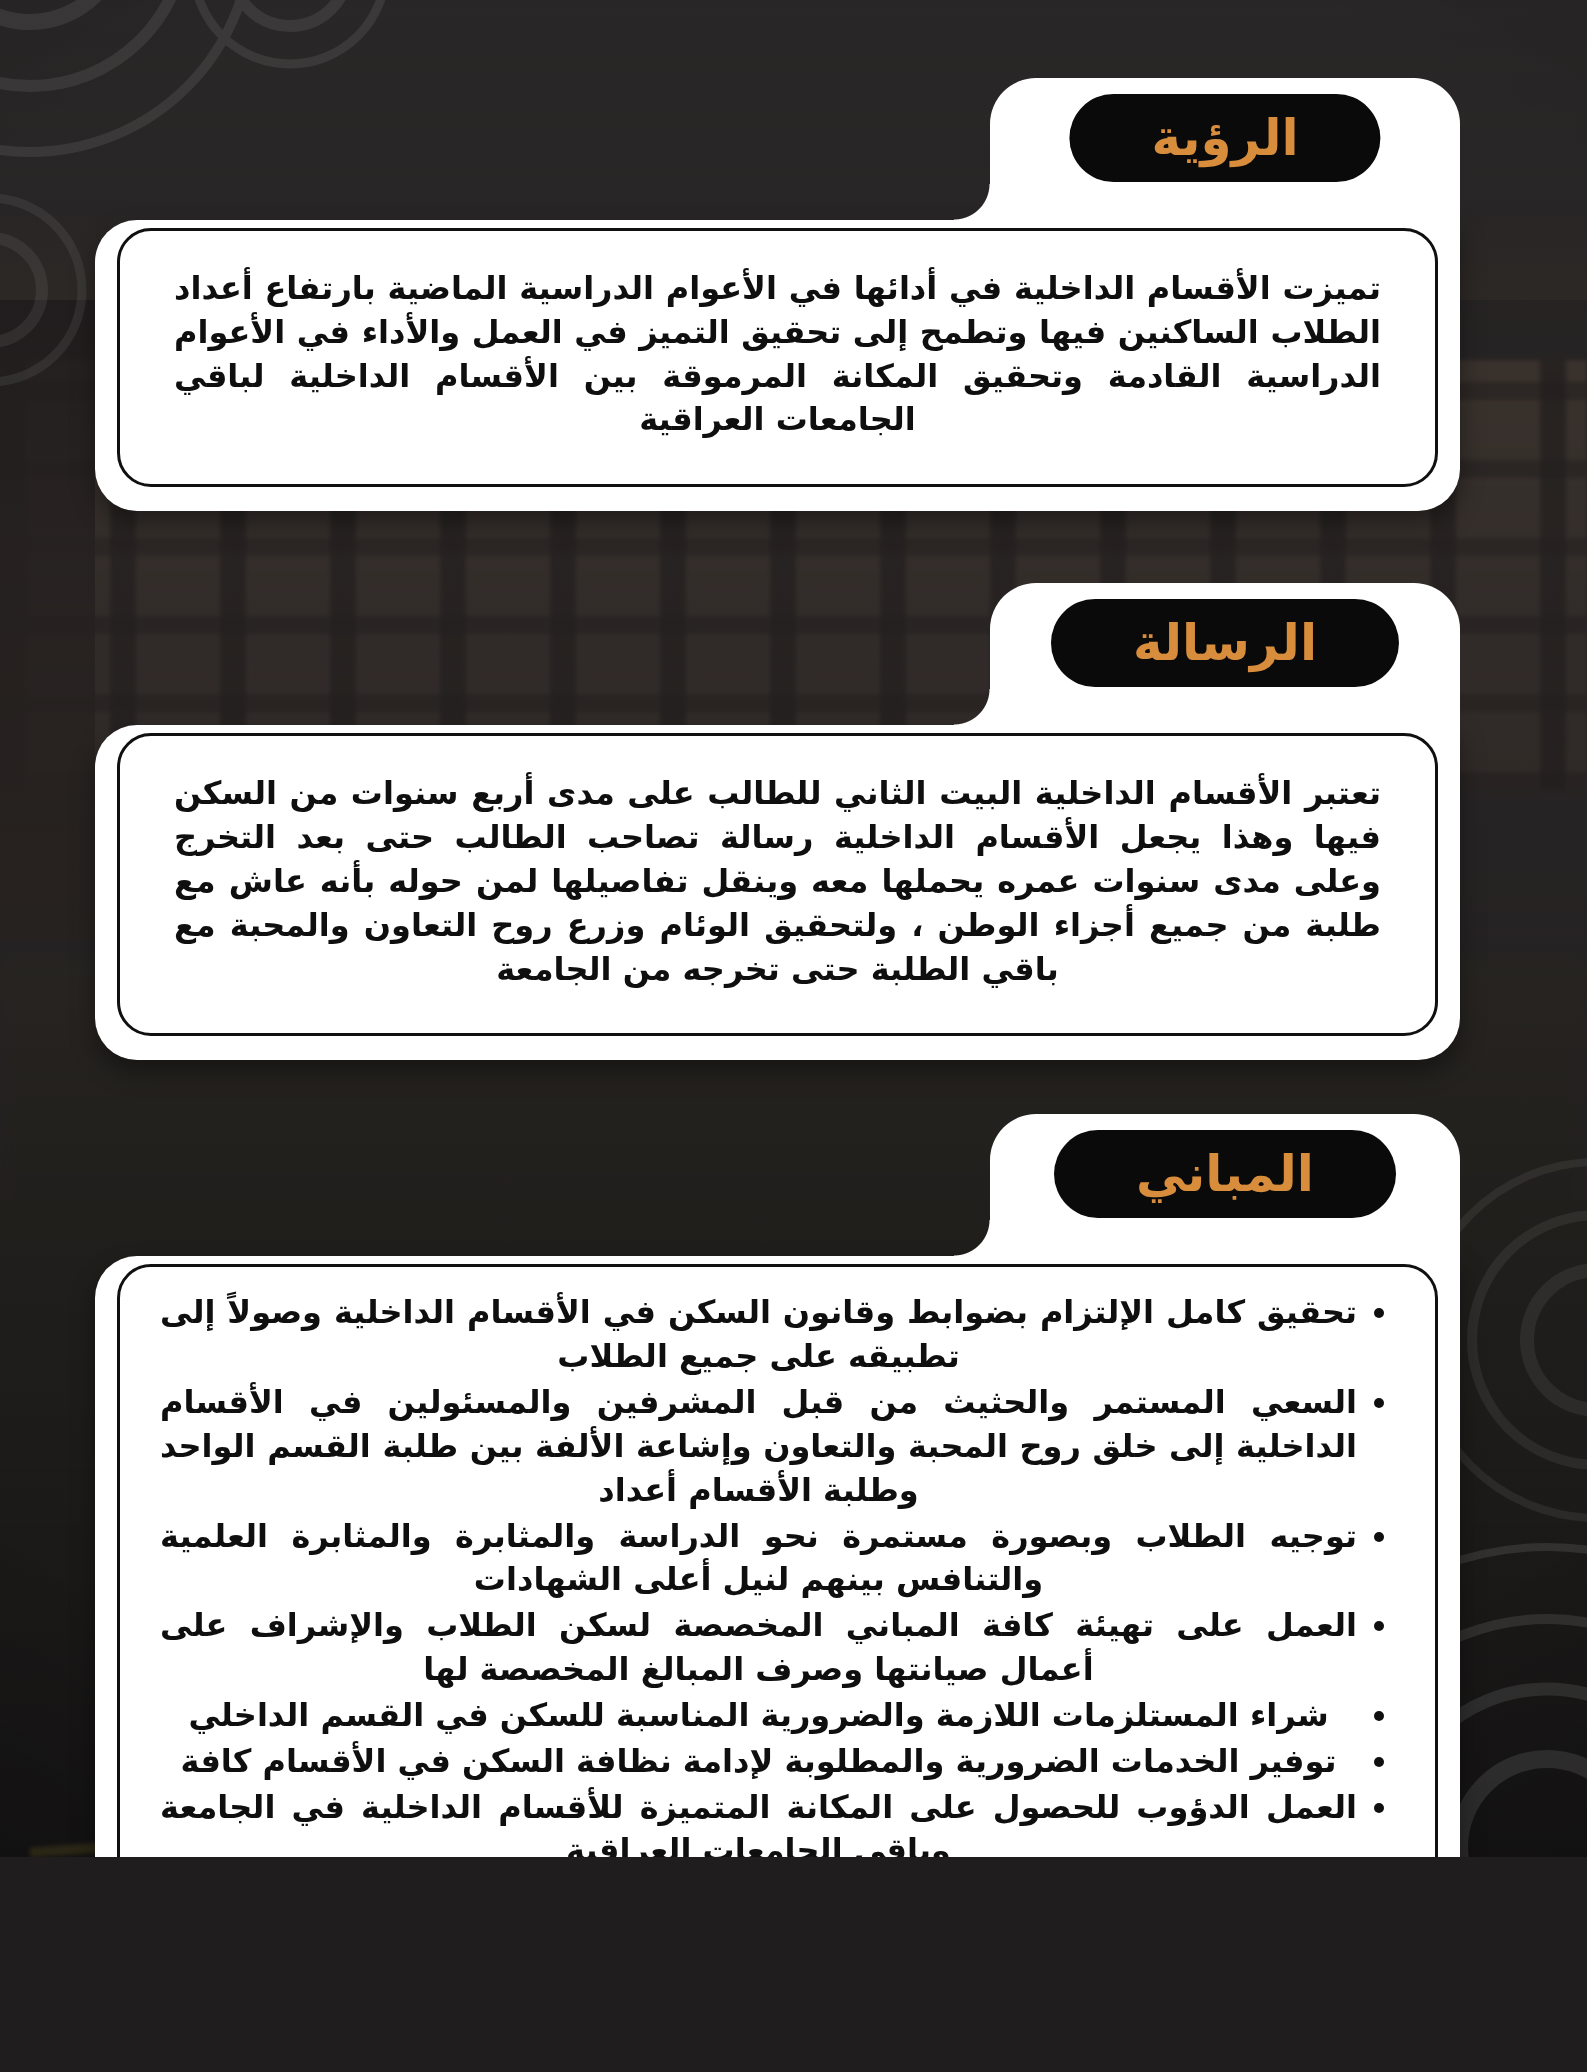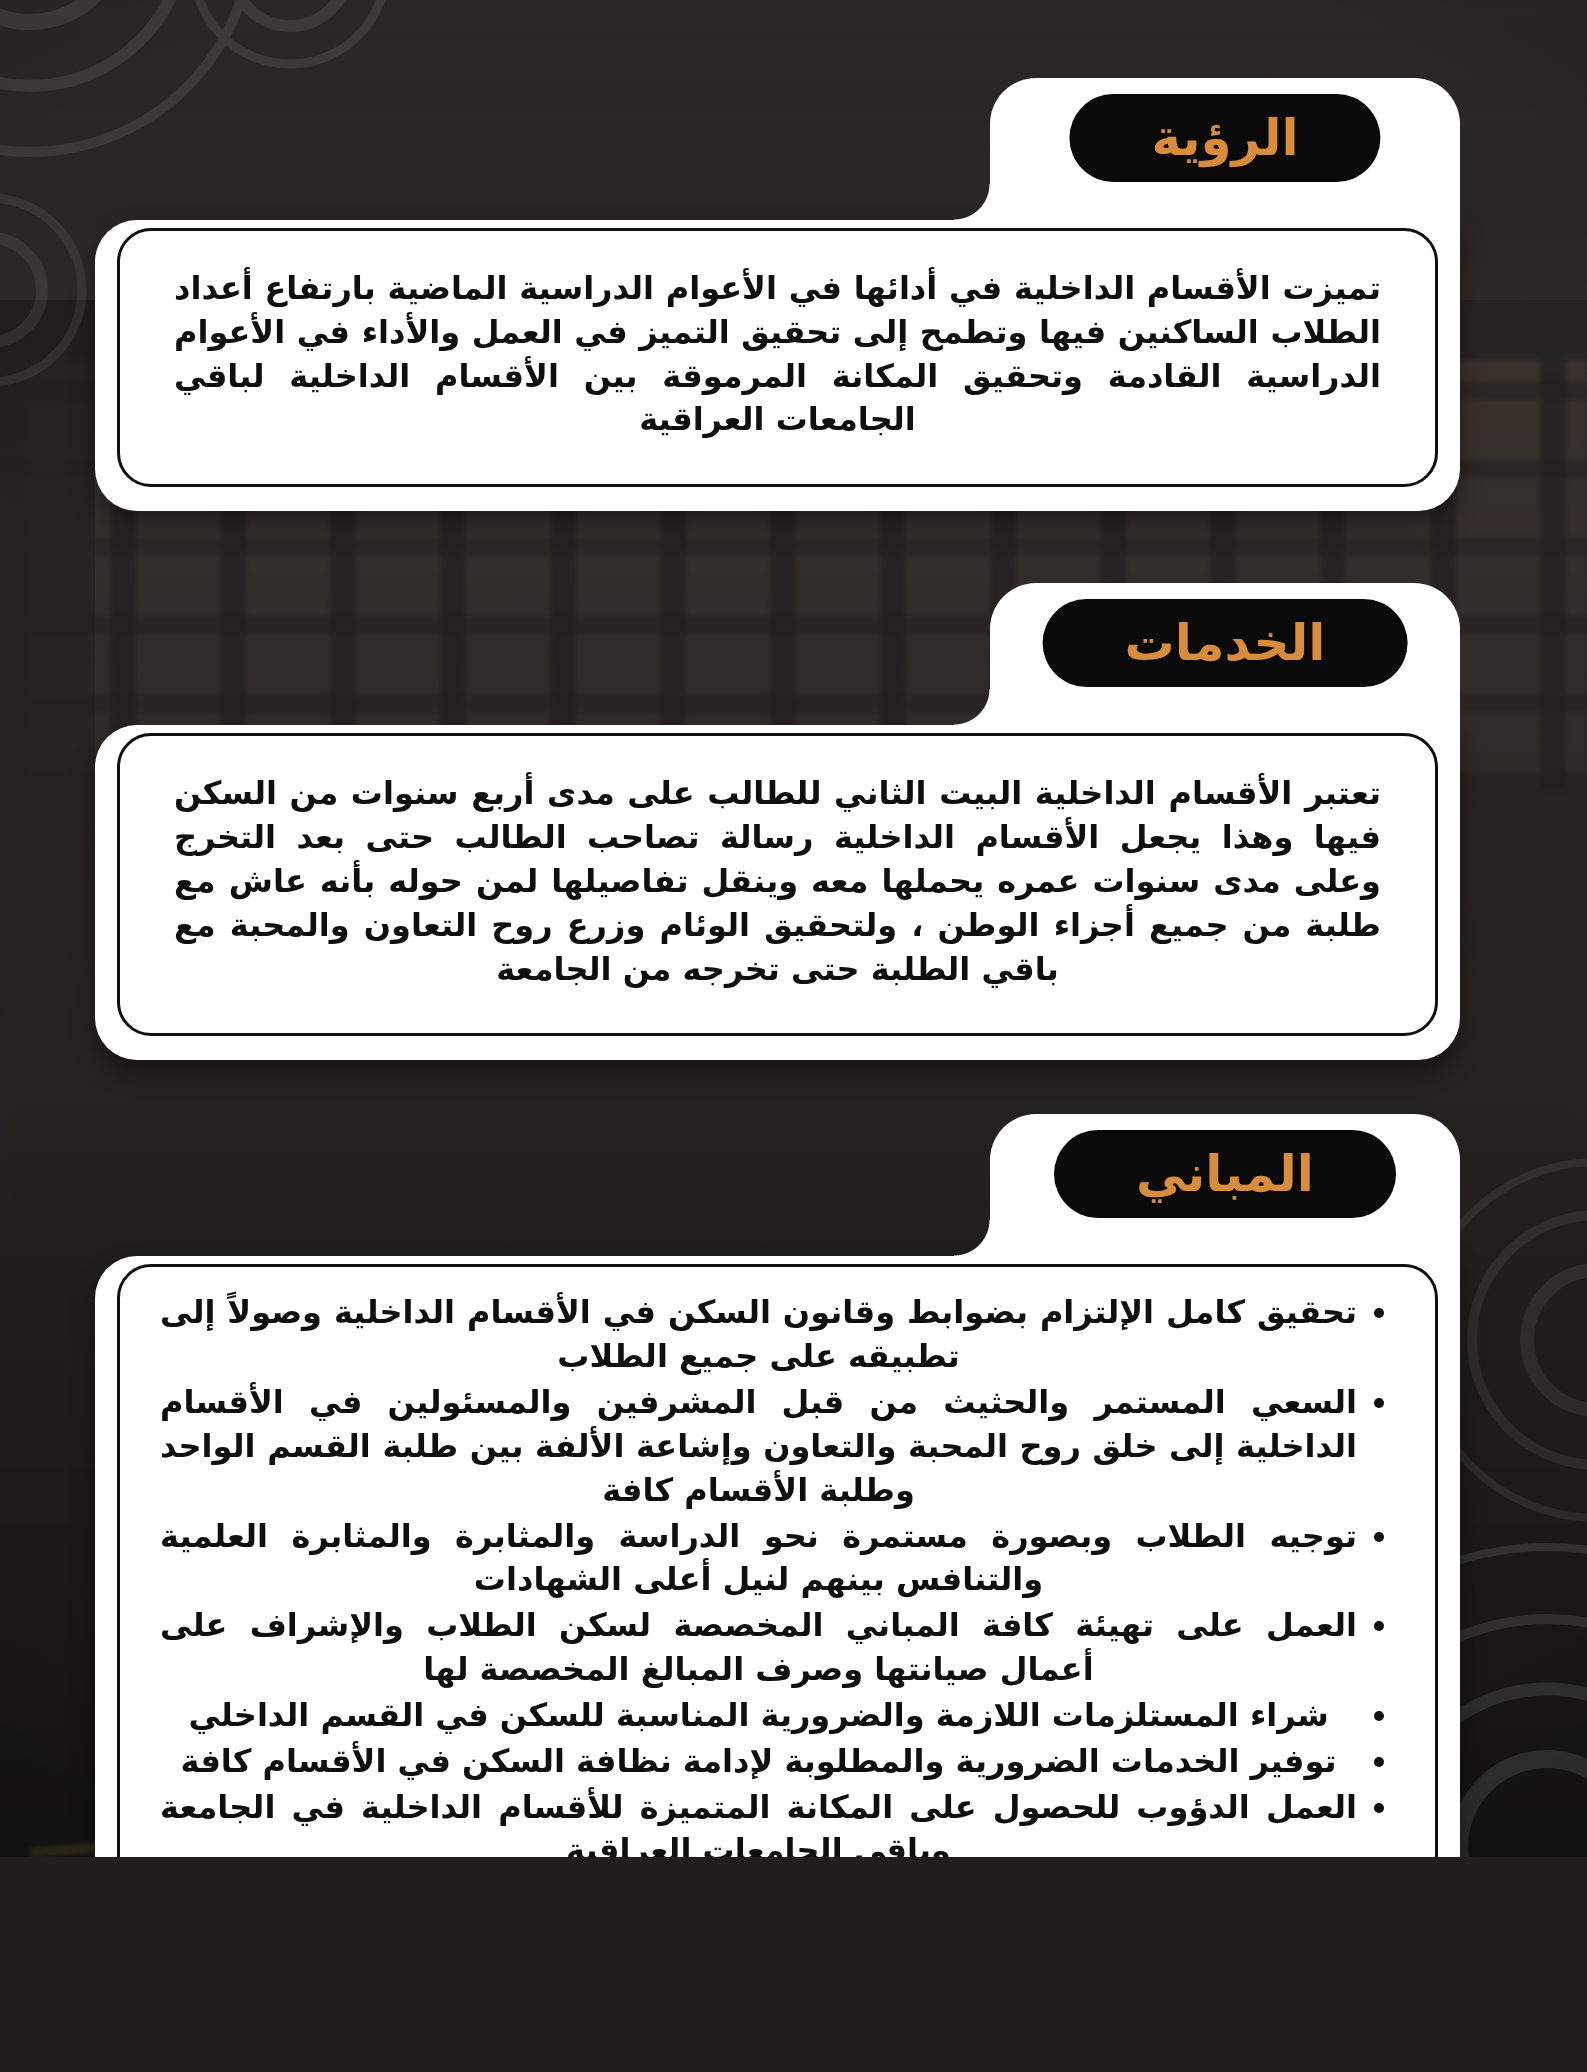--- a/index.html
+++ b/index.html
@@ -116,42 +116,42 @@
         <div class="frame">
           <p class="body-text">تميزت الأقسام الداخلية في أدائها في الأعوام الدراسية الماضية بارتفاع أعداد الطلاب الساكنين فيها وتطمح إلى تحقيق التميز في العمل والأداء في الأعوام الدراسية القادمة وتحقيق المكانة المرموقة بين الأقسام الداخلية لباقي الجامعات العراقية</p>
         </div>
       </div>
     </section>
 
     <section class="sec-gap-md">
       <div class="tab">
         <span class="fillet"></span>
         <div class="pill">
-          <h2>الخدمات</h2>
+          <h2>الرسالة</h2>
         </div>
       </div>
       <div class="card">
         <div class="frame">
           <p class="body-text">تعتبر الأقسام الداخلية البيت الثاني للطالب على مدى أربع سنوات من السكن فيها وهذا يجعل الأقسام الداخلية رسالة تصاحب الطالب حتى بعد التخرج وعلى مدى سنوات عمره يحملها معه وينقل تفاصيلها لمن حوله بأنه عاش مع طلبة من جميع أجزاء الوطن ، ولتحقيق الوئام وزرع روح التعاون والمحبة مع باقي الطلبة حتى تخرجه من الجامعة</p>
         </div>
       </div>
     </section>
 
     <section>
       <div class="tab">
         <span class="fillet"></span>
         <div class="pill">
           <h2>المباني</h2>
         </div>
       </div>
       <div class="card">
         <div class="frame goals-frame">
           <ul class="goals-list">
             <li>تحقيق كامل الإلتزام بضوابط وقانون السكن في الأقسام الداخلية وصولاً إلى تطبيقه على جميع الطلاب</li>
-            <li>السعي المستمر والحثيث من قبل المشرفين والمسئولين في الأقسام الداخلية إلى خلق روح المحبة والتعاون وإشاعة الألفة بين طلبة القسم الواحد وطلبة الأقسام كافة</li>
+            <li>السعي المستمر والحثيث من قبل المشرفين والمسئولين في الأقسام الداخلية إلى خلق روح المحبة والتعاون وإشاعة الألفة بين طلبة القسم الواحد وطلبة الأقسام أعداد</li>
             <li>توجيه الطلاب وبصورة مستمرة نحو الدراسة والمثابرة والمثابرة العلمية والتنافس بينهم لنيل أعلى الشهادات</li>
             <li>العمل على تهيئة كافة المباني المخصصة لسكن الطلاب والإشراف على أعمال صيانتها وصرف المبالغ المخصصة لها</li>
             <li>شراء المستلزمات اللازمة والضرورية المناسبة للسكن في القسم الداخلي</li>
             <li>توفير الخدمات الضرورية والمطلوبة لإدامة نظافة السكن في الأقسام كافة</li>
             <li>العمل الدؤوب للحصول على المكانة المتميزة للأقسام الداخلية في الجامعة وباقي الجامعات العراقية</li>
           </ul>
         </div>
       </div>
     </section>
 

